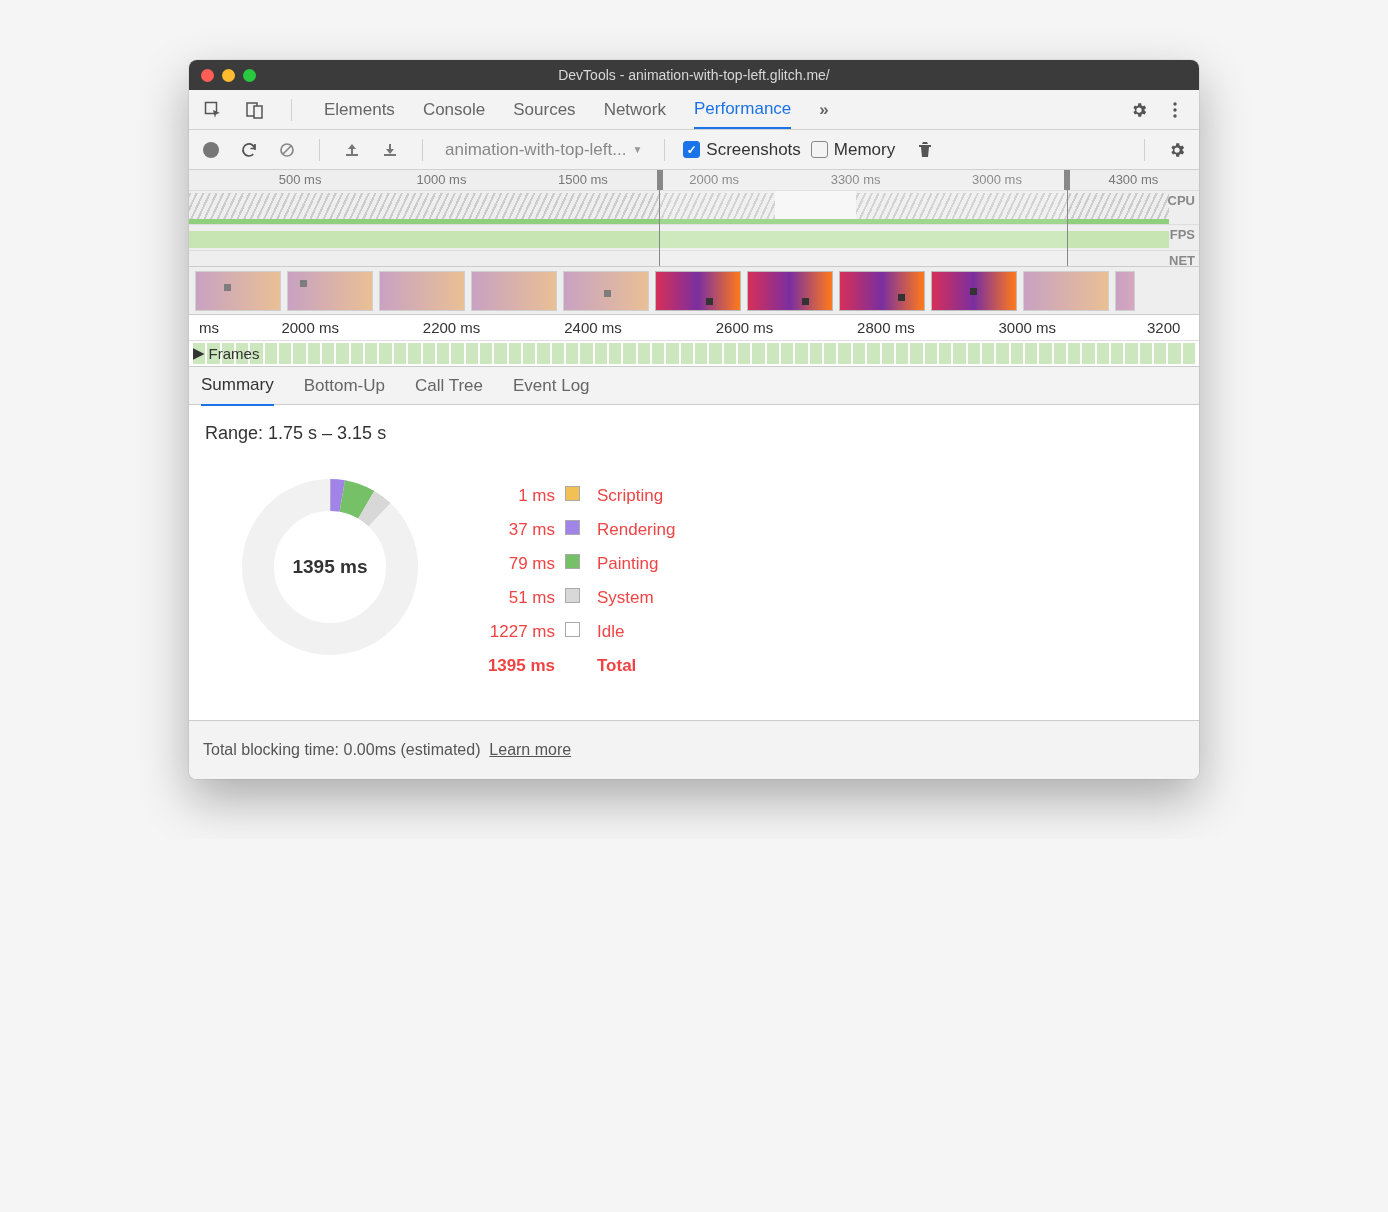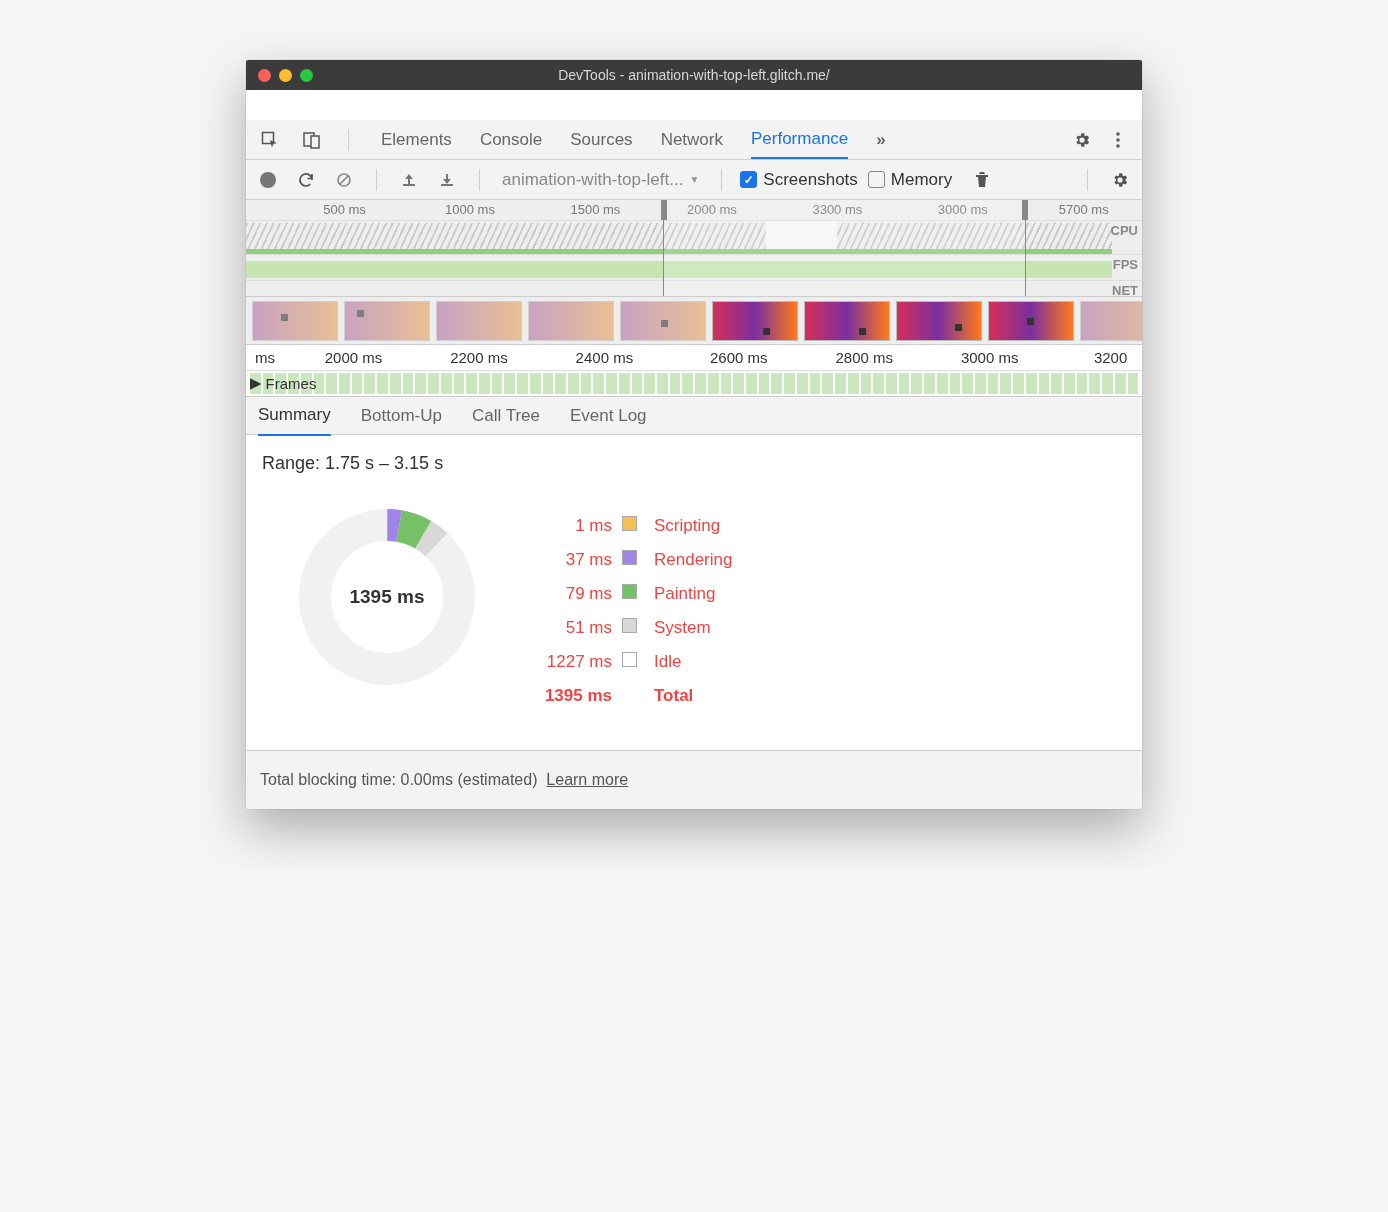--- a/index.html
+++ b/index.html
@@ -5,44 +5,44 @@
 * { box-sizing: border-box; margin: 0; padding: 0; }
 body {
   font-family: -apple-system, "Helvetica Neue", Arial, sans-serif;
   background: #f5f5f5;
   display: flex;
   justify-content: center;
   align-items: flex-start;
   padding: 60px 0;
 }
 .window {
-  width: 896px;
+  width: 1010px;
   background: #fff;
-  border-radius: 2px;
+  border-radius: 8px;
   box-shadow: 0 20px 50px rgba(0,0,0,.3), 0 0 0 1px rgba(0,0,0,.05);
   overflow: hidden;
 }
 .titlebar {
   height: 30px;
   background: #3b3b3b;
   display: flex;
   align-items: center;
   padding: 0 12px;
   position: relative;
 }
 .traffic { display: flex; gap: 8px; }
 .tl-btn { width: 13px; height: 13px; border-radius: 50%; }
 .tl-close{background:#ff5f57}.tl-min{background:#febc2e}.tl-max{background:#28c840}
 .titlebar-title {
   position: absolute; left: 0; right: 0; text-align: center;
   color:#d8d8d8; font-size:14px; pointer-events:none;
 }
 .main-tabs {
   height: 40px; background:#f3f3f3; border-bottom:1px solid #d0d0d0;
-  display:flex; align-items:center; padding: 0 10px; gap: 14px; margin-top: 30px;
+  display:flex; align-items:center; padding: 0 10px; gap: 14px;
 }
 .icon-btn { width:28px; height:28px; display:flex;align-items:center;justify-content:center;
   color:#555; border-radius:3px; cursor:pointer;}
 .sep{width:1px;height:22px;background:#d0d0d0;margin:0 8px}
 .tab-nav{display:flex;align-items:center;gap:28px;flex:1;padding-left:10px}
 .tab{font-size:17px;color:#666;cursor:pointer;padding:8px 0}
 .tab.active{color:#1a73e8;border-bottom:2px solid #1a73e8}
 .main-tabs .right{display:flex;align-items:center;gap:8px;margin-left:auto}
 .perf-toolbar{height:40px;background:#f3f3f3;border-bottom:1px solid #d0d0d0;
   display:flex;align-items:center;padding:0 8px;gap:10px}
@@ -199,21 +199,21 @@
   </div>
 
   <div class="overview">
     <div class="ov-ticks">
       <span style="left:11%">500 ms</span>
       <span style="left:25%">1000 ms</span>
       <span style="left:39%">1500 ms</span>
       <span style="left:52%">2000 ms</span>
       <span style="left:66%">3300 ms</span>
       <span style="left:80%">3000 ms</span>
-      <span style="left:93.5%">5700 ms</span>
+      <span style="left:93.5%">4300 ms</span>
     </div>
     <div class="ov-row" style="height:34px">
       <div class="cpu-band"></div>
       <div class="cpu-idle" style="left:58%;width:8%"></div>
       <div class="cpu-paint" style="left:0;right:30px"></div>
       <div class="ov-label">CPU</div>
     </div>
     <div class="ov-row">
       <div class="fps-band"></div>
       <div class="ov-label">FPS</div>

